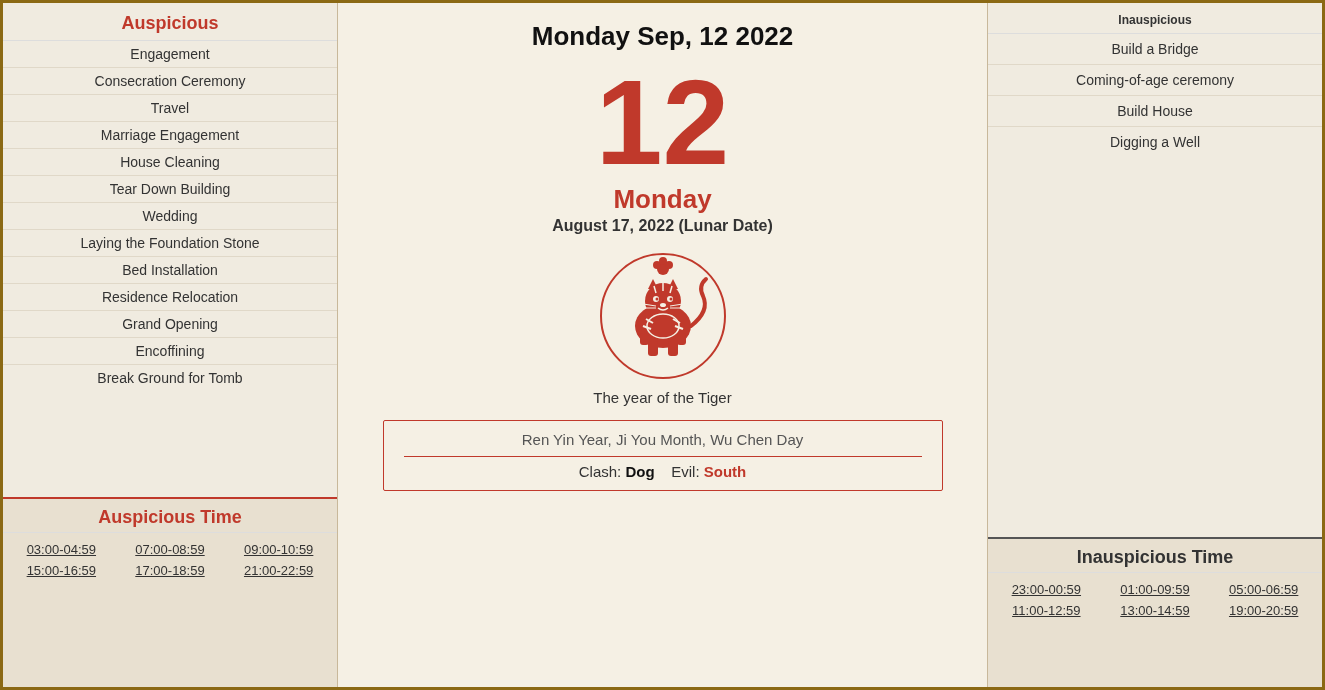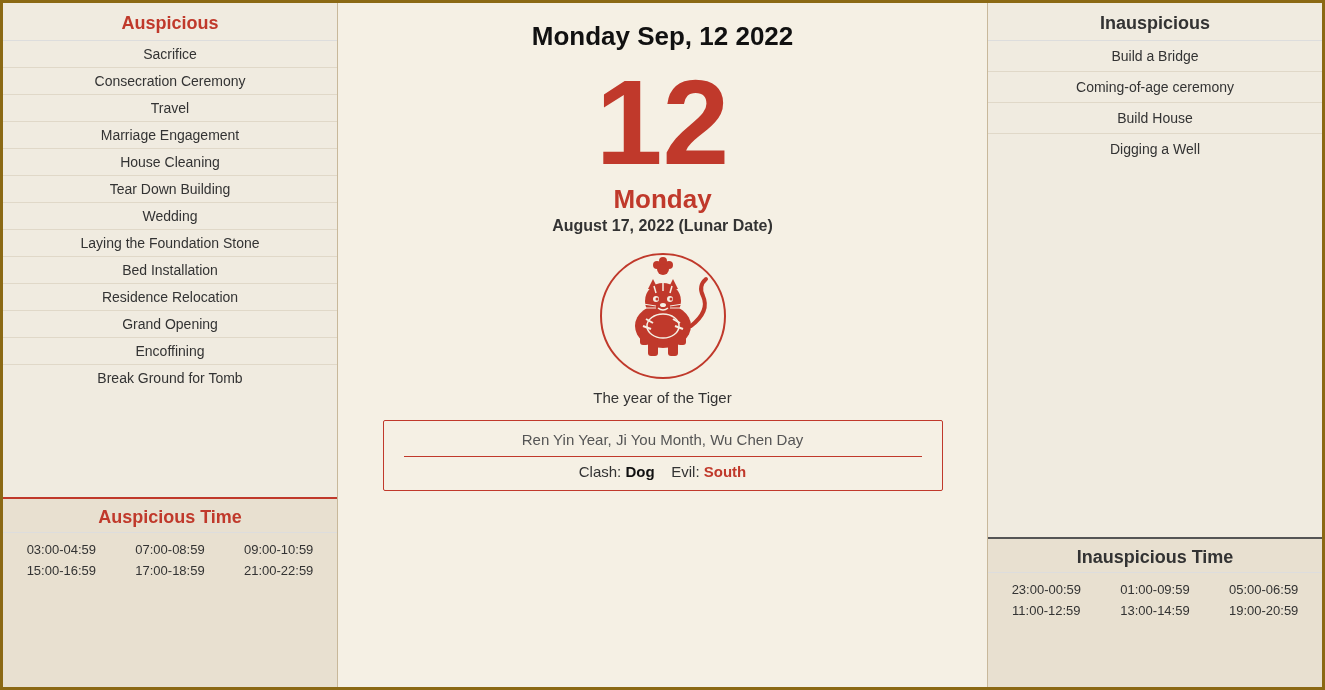--- a/index.html
+++ b/index.html
@@ -70,20 +70,21 @@
       display: grid;
       grid-template-columns: 1fr 1fr 1fr;
       gap: 0;
       padding: 6px 4px;
     }
     .time-cell {
       text-align: center;
       font-size: 13px;
       color: #333;
       padding: 3px 0;
+      text-decoration: underline;
     }
     
     .center-panel {
       flex: 1;
       background: #f5f0e4;
       display: flex;
       flex-direction: column;
       align-items: center;
       padding: 18px 20px 18px 20px;
       position: relative;
@@ -167,21 +168,21 @@
       flex: 1;
       border-bottom: 2px solid #555;
     }
     .right-bottom {
       height: 148px;
       background: #e8e0d0;
     }
     .inauspicious-title {
       text-align: center;
       color: #333;
-      font-size: 18px;
+      font-size: 12px;
       font-weight: bold;
       padding: 10px 0 6px 0;
       border-bottom: 1px solid #ddd;
     }
     .inauspicious-list {
       list-style: none;
     }
     .inauspicious-list li {
       text-align: center;
       padding: 7px 0;
@@ -203,21 +204,21 @@
   </style>
 </head>
 <body>
 
 <div class="outer-border">
 
   <div class="left-panel">
     <div class="left-top">
       <div class="section-title">Auspicious</div>
       <ul class="auspicious-list">
-      <li>Sacrifice</li>
+      <li>Engagement</li>
           <li>Consecration Ceremony</li>
           <li>Travel</li>
           <li>Marriage Engagement</li>
           <li>House Cleaning</li>
           <li>Tear Down Building</li>
           <li>Wedding</li>
           <li>Laying the Foundation Stone</li>
           <li>Bed Installation</li>
           <li>Residence Relocation</li>
           <li>Grand Opening</li>

